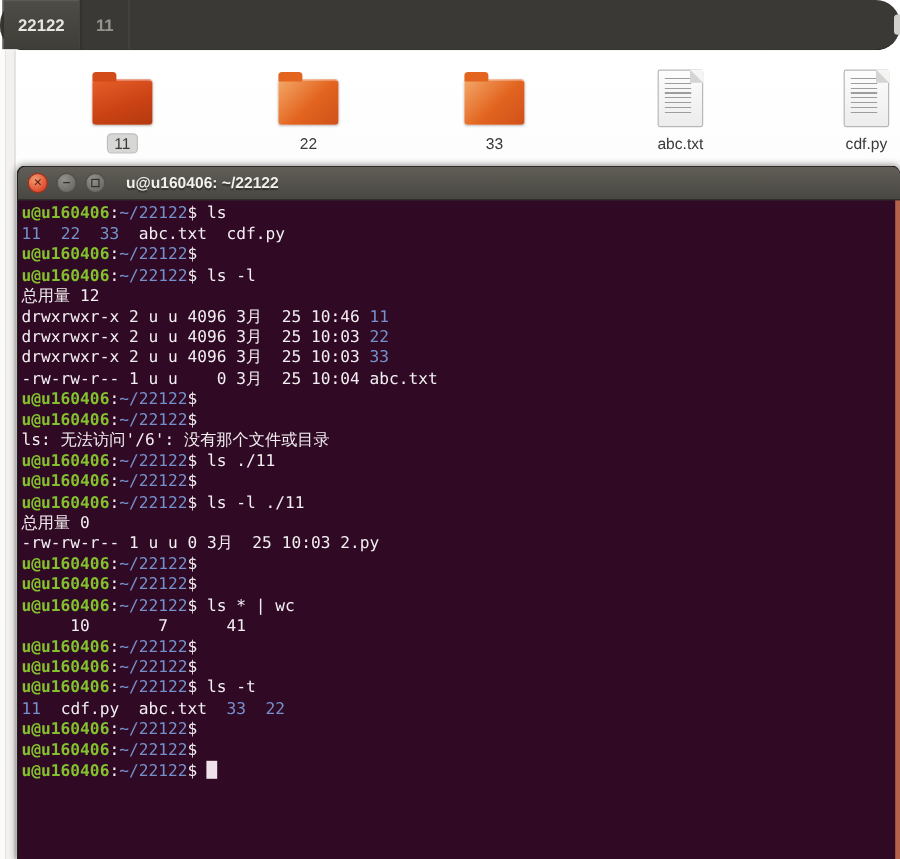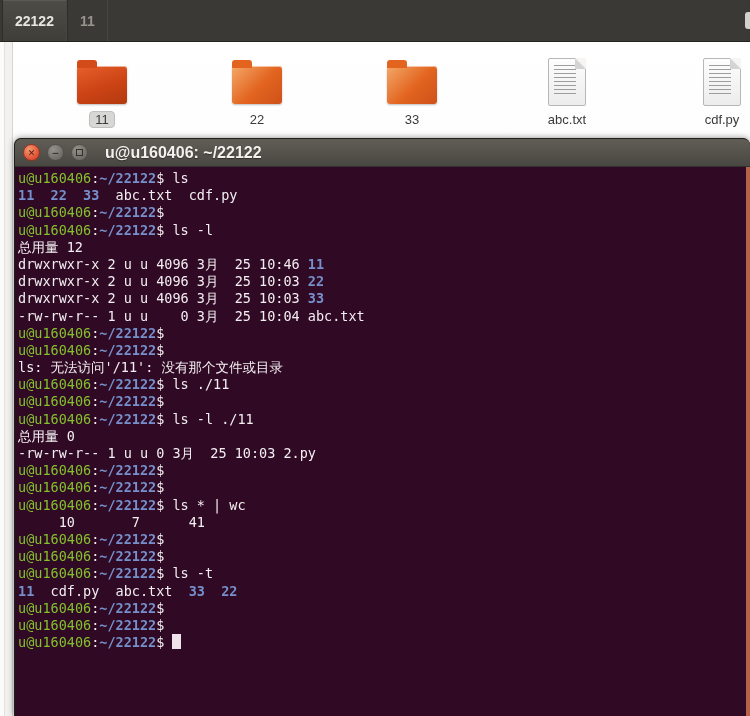--- a/index.html
+++ b/index.html
@@ -2,21 +2,21 @@
 <html style="--tabbar_bg: #3a3935; --term_bg: #300a24; --term_green: #83c12e; --term_blue: #7590cc; --term_white: #f2eef1; --cursor: #efe2eb; --titlebar_top: #605e57; --titlebar_bottom: #494741; --close_button: #df4f32; --scrollbar: #b5624a; --folder_orange: #e2641f; --folder_dark: #cc4315; --selection_pill: #d7d7d5;"><head>
 <meta charset="utf-8">
 <style>
   html,body{margin:0;padding:0;background:#fff;}
   .screen{position:relative;width:750px;height:716px;overflow:hidden;
           background:#fff;font-family:"Liberation Sans",sans-serif;}
 
   
   .tabbar{position:absolute;left:0;top:0;right:0;height:42px;
           background:var(--tabbar_bg);display:flex;align-items:stretch;
-          padding-left:2px;border-bottom:1px solid #252420;box-sizing:border-box;}
+          padding-left:2px;border-bottom:1px solid #252420;box-sizing:border-box;border-radius:20px;}
   .tab{display:flex;align-items:center;padding:0 12px;
        font-size:14px;font-weight:bold;color:#97948e;
        border-right:1px solid #494742;border-left:1px solid #2e2d2a;cursor:default;}
   .tab.active{background:linear-gradient(#4e4c47,#403e39);color:#e8e6e1;
               box-shadow:inset 0 1px 0 #5c5a54;}
   .notch{position:absolute;right:0;top:12px;width:5px;height:17px;
          background:#d3d1cd;border-radius:3px 0 0 3px;}
 
   
   .fm{position:absolute;left:0;top:42px;right:0;bottom:0;
@@ -54,29 +54,29 @@
         border-bottom:1px solid #34322e;display:flex;align-items:center;
         padding-left:8px;box-sizing:border-box;}
   .wbtn{width:15px;height:15px;border-radius:50%;margin-right:7px;position:relative;
         display:flex;align-items:center;justify-content:center;
         font:bold 9px "DejaVu Sans",sans-serif;cursor:default;}
   .wbtn.close{background:radial-gradient(circle at 35% 30%,#f29a70,var(--close_button) 70%);
         border:1px solid #9c3320;color:#571b0e;}
   .wbtn.minmax{background:radial-gradient(circle at 35% 30%,#93918b,#6d6b65 75%);
         border:1px solid #514f49;color:#32302c;}
   .wbtn .sq{width:5px;height:5px;border:1px solid #32302c;}
-  .wtitle{margin-left:10px;font-size:16px;font-weight:bold;color:#f3f1ee;
+  .wtitle{margin-left:10px;font-size:13px;font-weight:bold;color:#f3f1ee;
         text-shadow:0 1px 1px rgba(0,0,0,.4);}
   .tbody{position:absolute;left:0;top:28px;right:4px;bottom:0;
         padding:3px 0 0 3px;overflow:hidden;
         font-family:"DejaVu Sans Mono","Liberation Mono",monospace;
         font-size:13.5px;line-height:17.2px;}
   .tline{height:17.2px;white-space:pre;}
-  .sg-g{color:var(--term_green);font-weight:normal;}
-  .sg-b{color:var(--term_blue);font-weight:bold;}
+  .sg-g{color:var(--term_green);font-weight:bold;}
+  .sg-b{color:var(--term_blue);font-weight:normal;}
   .sg-w{color:var(--term_white);}
   .cursor-block{display:inline-block;width:9px;height:15px;
         background:var(--cursor);vertical-align:-2px;}
   .tscroll{position:absolute;top:28px;right:0;bottom:0;width:4px;
         background:var(--scrollbar);}
 </style>
 </head>
 <body>
 
 <div class="screen">
@@ -141,21 +141,21 @@
         <div class="tline"><span class="sg-b">11</span><span class="sg-w">  </span><span class="sg-b">22</span><span class="sg-w">  </span><span class="sg-b">33</span><span class="sg-w">  abc.txt  cdf.py</span></div>
         <div class="tline"><span class="sg-g">u@u160406</span><span class="sg-w">:</span><span class="sg-b">~/22122</span><span class="sg-w">$</span></div>
         <div class="tline"><span class="sg-g">u@u160406</span><span class="sg-w">:</span><span class="sg-b">~/22122</span><span class="sg-w">$ ls -l</span></div>
         <div class="tline"><span class="sg-w">总用量 12</span></div>
         <div class="tline"><span class="sg-w">drwxrwxr-x 2 u u 4096 3月  25 10:46 </span><span class="sg-b">11</span></div>
         <div class="tline"><span class="sg-w">drwxrwxr-x 2 u u 4096 3月  25 10:03 </span><span class="sg-b">22</span></div>
         <div class="tline"><span class="sg-w">drwxrwxr-x 2 u u 4096 3月  25 10:03 </span><span class="sg-b">33</span></div>
         <div class="tline"><span class="sg-w">-rw-rw-r-- 1 u u    0 3月  25 10:04 abc.txt</span></div>
         <div class="tline"><span class="sg-g">u@u160406</span><span class="sg-w">:</span><span class="sg-b">~/22122</span><span class="sg-w">$</span></div>
         <div class="tline"><span class="sg-g">u@u160406</span><span class="sg-w">:</span><span class="sg-b">~/22122</span><span class="sg-w">$</span></div>
-        <div class="tline"><span class="sg-w">ls: 无法访问'/11': 没有那个文件或目录</span></div>
+        <div class="tline"><span class="sg-w">ls: 无法访问'/6': 没有那个文件或目录</span></div>
         <div class="tline"><span class="sg-g">u@u160406</span><span class="sg-w">:</span><span class="sg-b">~/22122</span><span class="sg-w">$ ls ./11</span></div>
         <div class="tline"><span class="sg-g">u@u160406</span><span class="sg-w">:</span><span class="sg-b">~/22122</span><span class="sg-w">$</span></div>
         <div class="tline"><span class="sg-g">u@u160406</span><span class="sg-w">:</span><span class="sg-b">~/22122</span><span class="sg-w">$ ls -l ./11</span></div>
         <div class="tline"><span class="sg-w">总用量 0</span></div>
         <div class="tline"><span class="sg-w">-rw-rw-r-- 1 u u 0 3月  25 10:03 2.py</span></div>
         <div class="tline"><span class="sg-g">u@u160406</span><span class="sg-w">:</span><span class="sg-b">~/22122</span><span class="sg-w">$</span></div>
         <div class="tline"><span class="sg-g">u@u160406</span><span class="sg-w">:</span><span class="sg-b">~/22122</span><span class="sg-w">$</span></div>
         <div class="tline"><span class="sg-g">u@u160406</span><span class="sg-w">:</span><span class="sg-b">~/22122</span><span class="sg-w">$ ls * | wc</span></div>
         <div class="tline"><span class="sg-w">     10       7      41</span></div>
         <div class="tline"><span class="sg-g">u@u160406</span><span class="sg-w">:</span><span class="sg-b">~/22122</span><span class="sg-w">$</span></div>

